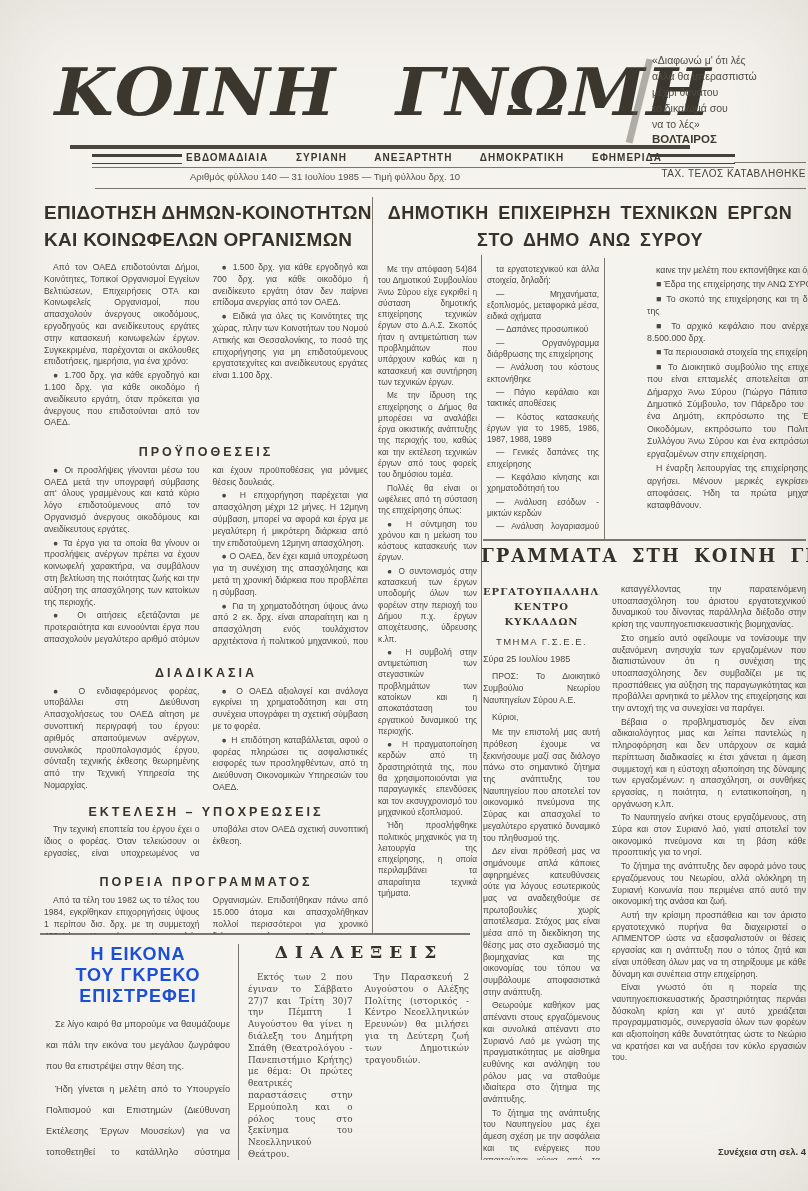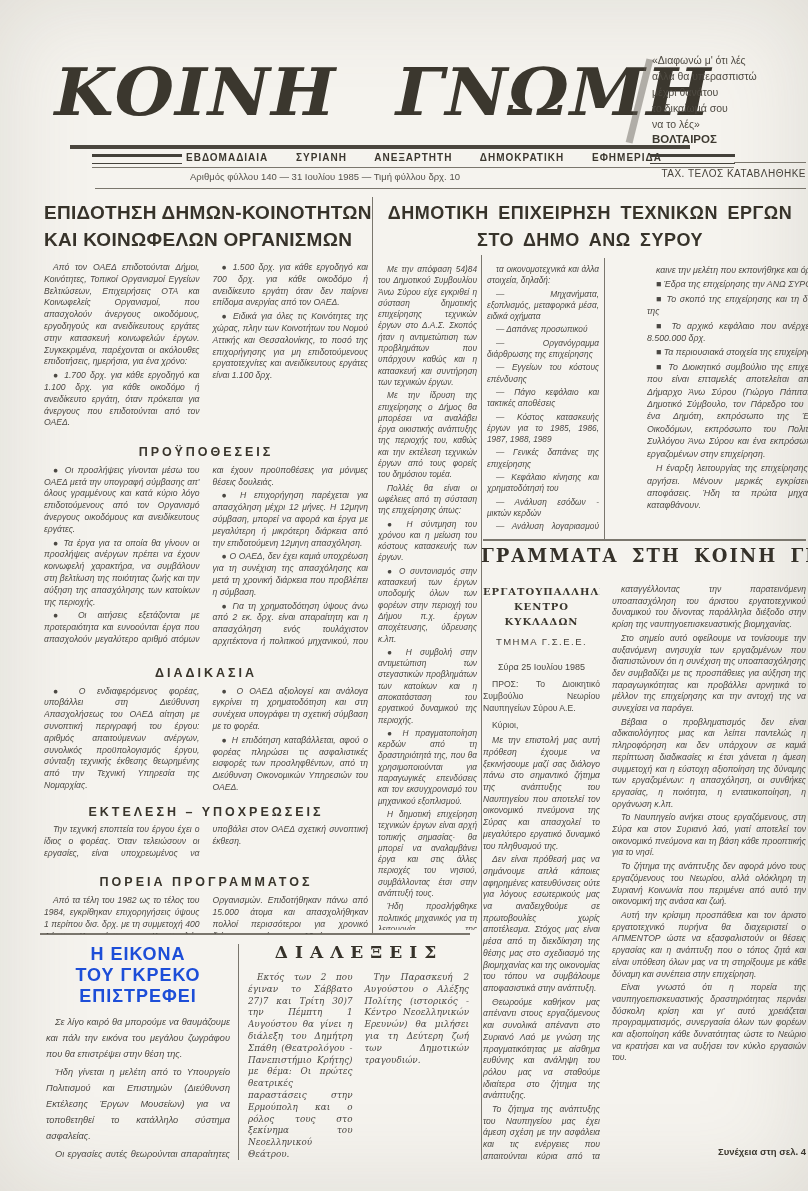--- a/index.html
+++ b/index.html
@@ -29,45 +29,45 @@
   
   .smudge{position:absolute;background:#5d594f;opacity:.45;}
   
   .headline-left{position:absolute;left:44px;top:199px;width:328px;font-weight:bold;
     font-size:19px;line-height:27px;letter-spacing:.3px;color:#37332a;}
   .headline-mid{position:absolute;left:378px;top:200px;width:424px;text-align:center;
     font-weight:bold;font-size:18px;line-height:27px;letter-spacing:.5px;word-spacing:4px;color:#37332a;}
   .sec-head{text-align:center;font-weight:bold;font-size:12.5px;letter-spacing:3px;
     color:#39352c;margin:9px 0 6px;}
   
-  .para-host p{margin:0 0 2px;text-align:justify;text-indent:9px;font-style:italic;}
+  .para-host p{margin:0 0 2px;text-align:justify;text-indent:9px;}
   .cols2{column-count:2;column-gap:13px;column-fill:auto;}
   .left-article{position:absolute;left:44px;top:262px;width:324px;height:672px;overflow:hidden;
     font-size:8.6px;line-height:11.8px;}
   .sec-body{overflow:hidden;}
   .mid-col{position:absolute;overflow:hidden;font-size:8.3px;line-height:11.3px;}
   .mid-col.wide{font-size:8.8px;line-height:12.4px;}
   
   .letters-head{position:absolute;left:481px;top:545px;width:326px;text-align:center;
     font-family:"DejaVu Serif",serif;font-weight:bold;font-size:18px;letter-spacing:2px;
     word-spacing:5px;color:#36322a;white-space:nowrap;}
   .letter-col{position:absolute;overflow:hidden;font-size:8.6px;line-height:11.7px;}
   .org-name{font-family:"DejaVu Serif",serif;font-weight:bold;font-size:10px;letter-spacing:1px;
     text-align:center;line-height:15px;white-space:pre-line;color:#3b372e;}
   .org-dept{text-align:center;font-size:9.5px;letter-spacing:1.5px;margin-top:7px;color:#45413a;}
-  .org-date{text-align:center;font-size:9px;margin-top:14px;color:#4b4740;}
+  .org-date{text-align:left;font-size:9px;margin-top:6px;color:#4b4740;}
   .org-to{margin-top:6px;text-align:justify;text-indent:9px;}
   .org-sal{margin-top:5px;text-indent:9px;}
   .continuation{position:absolute;left:688px;top:1146px;width:118px;text-align:right;
     font-weight:bold;font-size:9.5px;color:#3c382f;}
   
   .greco-head{position:absolute;left:52px;top:944px;width:172px;text-align:center;font-weight:bold;
     font-size:18px;line-height:21px;letter-spacing:1px;color:#1d4ed8;white-space:pre-line;}
   .greco-body{position:absolute;left:46px;top:1014px;width:184px;height:146px;overflow:hidden;
-    font-size:9.2px;line-height:16px;}
+    font-size:9.2px;line-height:21px;}
   .lect-head{position:absolute;left:250px;top:942px;width:218px;text-align:center;
     font-family:"DejaVu Serif",serif;font-weight:bold;font-size:17px;letter-spacing:7px;color:#36322a;}
   .lect-body{position:absolute;left:248px;top:972px;width:221px;height:194px;overflow:hidden;
     font-family:"DejaVu Serif",serif;font-size:8.8px;line-height:11.8px;
     column-count:2;column-gap:12px;column-fill:auto;}
 </style>
 </head>
 <body>
 
 <div class="page">
@@ -134,29 +134,28 @@
 
   <h1 class="headline-mid" style="margin:0;">ΔΗΜΟΤΙΚΗ ΕΠΙΧΕΙΡΗΣΗ ΤΕΧΝΙΚΩΝ ΕΡΓΩΝ ΣΤΟ ΔΗΜΟ ΑΝΩ ΣΥΡΟΥ</h1>
   <div class="mid-col para-host" style="left:378px;top:264px;width:99px;height:666px;">
       <p>Με την απόφαση 54)84 του Δημοτικού Συμβουλίου Άνω Σύρου είχε εγκριθεί η σύσταση δημοτικής επιχείρησης τεχνικών έργων στο Δ.Α.Σ. Σκοπός ήταν η αντιμετώπιση των προβλημάτων που υπάρχουν καθώς και η κατασκευή και συντήρηση των τεχνικών έργων.</p>
       <p>Με την ίδρυση της επιχείρησης ο Δήμος θα μπορέσει να αναλάβει έργα οικιστικής ανάπτυξης της περιοχής του, καθώς και την εκτέλεση τεχνικών έργων από τους φορείς του δημόσιου τομέα.</p>
       <p>Πολλές θα είναι οι ωφέλειες από τη σύσταση της επιχείρησης όπως:</p>
       <p>● Η σύντμηση του χρόνου και η μείωση του κόστους κατασκευής των έργων.</p>
       <p>● Ο συντονισμός στην κατασκευή των έργων υποδομής όλων των φορέων στην περιοχή του Δήμου π.χ. έργων αποχέτευσης, ύδρευσης κ.λπ.</p>
       <p>● Η συμβολή στην αντιμετώπιση των στεγαστικών προβλημάτων των κατοίκων και η αποκατάσταση του εργατικού δυναμικού της περιοχής.</p>
       <p>● Η πραγματοποίηση κερδών από τη δραστηριότητά της, που θα χρησιμοποιούνται για παραγωγικές επενδύσεις και τον εκσυγχρονισμό του μηχανικού εξοπλισμού.</p>
-      <p>Η δημοτική επιχείρηση τεχνικών έργων είναι αρχή τοπικής σημασίας· θα μπορεί να αναλαμβάνει έργα και στις άλλες περιοχές του νησιού, συμβάλλοντας έτσι στην ανάπτυξή τους.</p>
       <p>Ήδη προσλήφθηκε πολιτικός μηχανικός για τη λειτουργία της επιχείρησης, η οποία περιλαμβάνει τα απαραίτητα τεχνικά τμήματα.</p>
     </div>
   <div class="mid-col para-host" style="left:487px;top:264px;width:112px;height:270px;">
-      <p>τα οικονομοτεχνικά και άλλα στοιχεία, δηλαδή:</p>
+      <p>τα εργατοτεχνικού και άλλα στοιχεία, δηλαδή:</p>
       <p>— Μηχανήματα, εξοπλισμός, μεταφορικά μέσα, ειδικά οχήματα</p>
       <p>— Δαπάνες προσωπικού</p>
       <p>— Οργανόγραμμα διάρθρωσης της επιχείρησης</p>
-      <p>— Εγγείων του κόστους επένδυσης</p>
+      <p>— Ανάλυση του κόστους εκπονήθηκε</p>
       <p>— Πάγιο κεφάλαιο και τακτικές αποθέσεις</p>
       <p>— Κόστος κατασκευής έργων για το 1985, 1986, 1987, 1988, 1989</p>
       <p>— Γενικές δαπάνες της επιχείρησης</p>
       <p>— Κεφάλαιο κίνησης και χρηματοδότησή του</p>
       <p>— Ανάλυση εσόδων - μικτών κερδών</p>
       <p>— Ανάλυση λογαριασμού εκμετάλλευσης και αποτελεσμάτων για το 1985 και 1986, 1987, 1988, 1989</p>
     </div>
   <div class="mid-col wide para-host" style="left:647px;top:264px;width:188px;height:268px;">
       <p>καινε την μελέτη που εκπονήθηκε και όρισε:</p>
       <p>■ Έδρα της επιχείρησης την ΑΝΩ ΣΥΡΟ</p>

